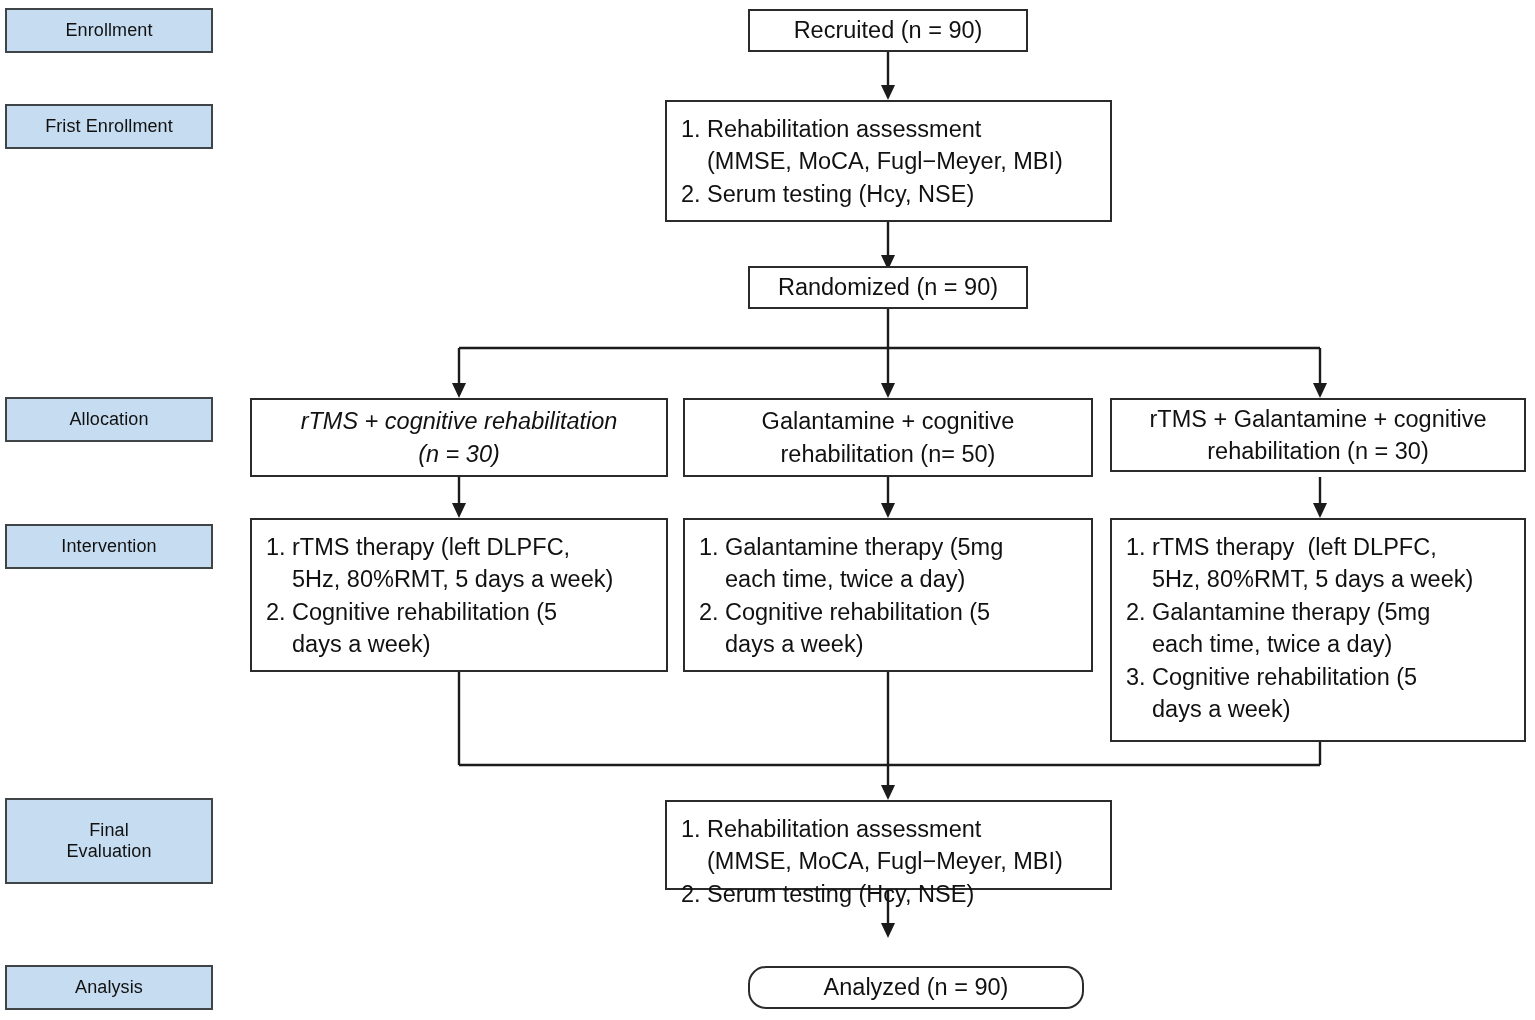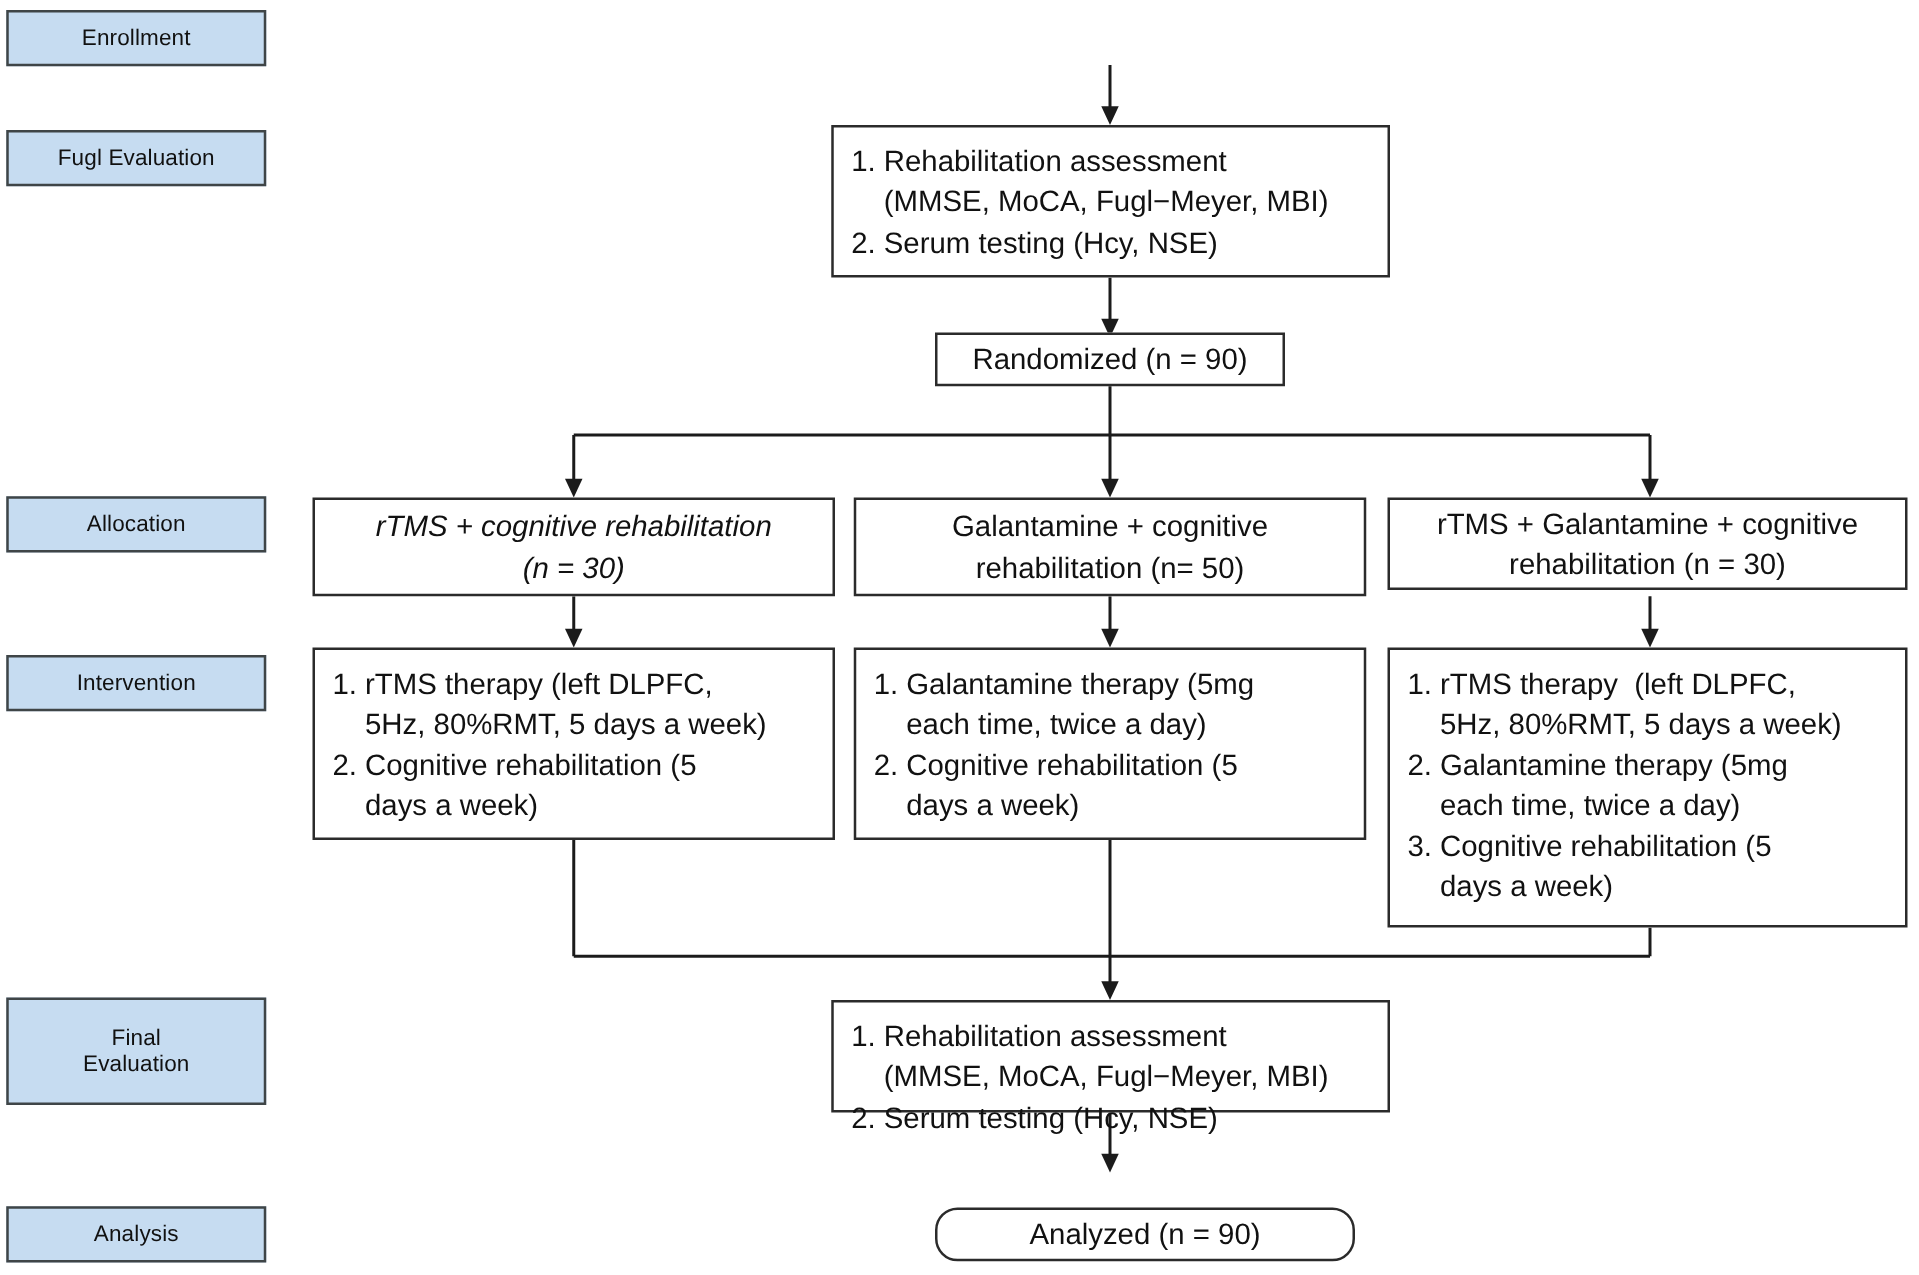--- a/index.html
+++ b/index.html
@@ -131,40 +131,43 @@
 
     <line x1="888" y1="890" x2="888" y2="930"></line>
     <polygon class="head" points="888,938 881,923 895,923"></polygon>
   </svg>
 
   <div class="stage" style="left:5px;  top:8px;   width:208px; height:45px;">
     <span>Enrollment</span>
   </div>
 
   <div class="stage" style="left:5px;  top:104px; width:208px; height:45px;">
-    <span>Fugl Evaluation</span>
+    <span>Frist Enrollment</span>
   </div>
 
   <div class="stage" style="left:5px;  top:397px; width:208px; height:45px;">
     <span>Allocation</span>
   </div>
 
   <div class="stage" style="left:5px;  top:524px; width:208px; height:45px;">
     <span>Intervention</span>
   </div>
 
   <div class="stage" style="left:5px;  top:798px; width:208px; height:86px; white-space:pre-line;">
     <span style="white-space:pre-line;">Final
 Evaluation</span>
   </div>
 
   <div class="stage" style="left:5px;  top:965px; width:208px; height:45px;">
     <span>Analysis</span>
   </div>
 
+  <div class="node center-text" style="left:748px; top:9px; width:280px; height:43px;">
+    <span>Recruited (n = 90)</span>
+  </div>
 
   <div class="node list-text" style="left:665px; top:100px; width:447px; height:122px;">
     <div class="li">
       <span class="num">1.</span>
       <span class="txt">Rehabilitation assessment
 (MMSE, MoCA, Fugl−Meyer, MBI)</span>
     </div>
     <div class="li">
       <span class="num">2.</span>
       <span class="txt">Serum testing (Hcy, NSE)</span>

